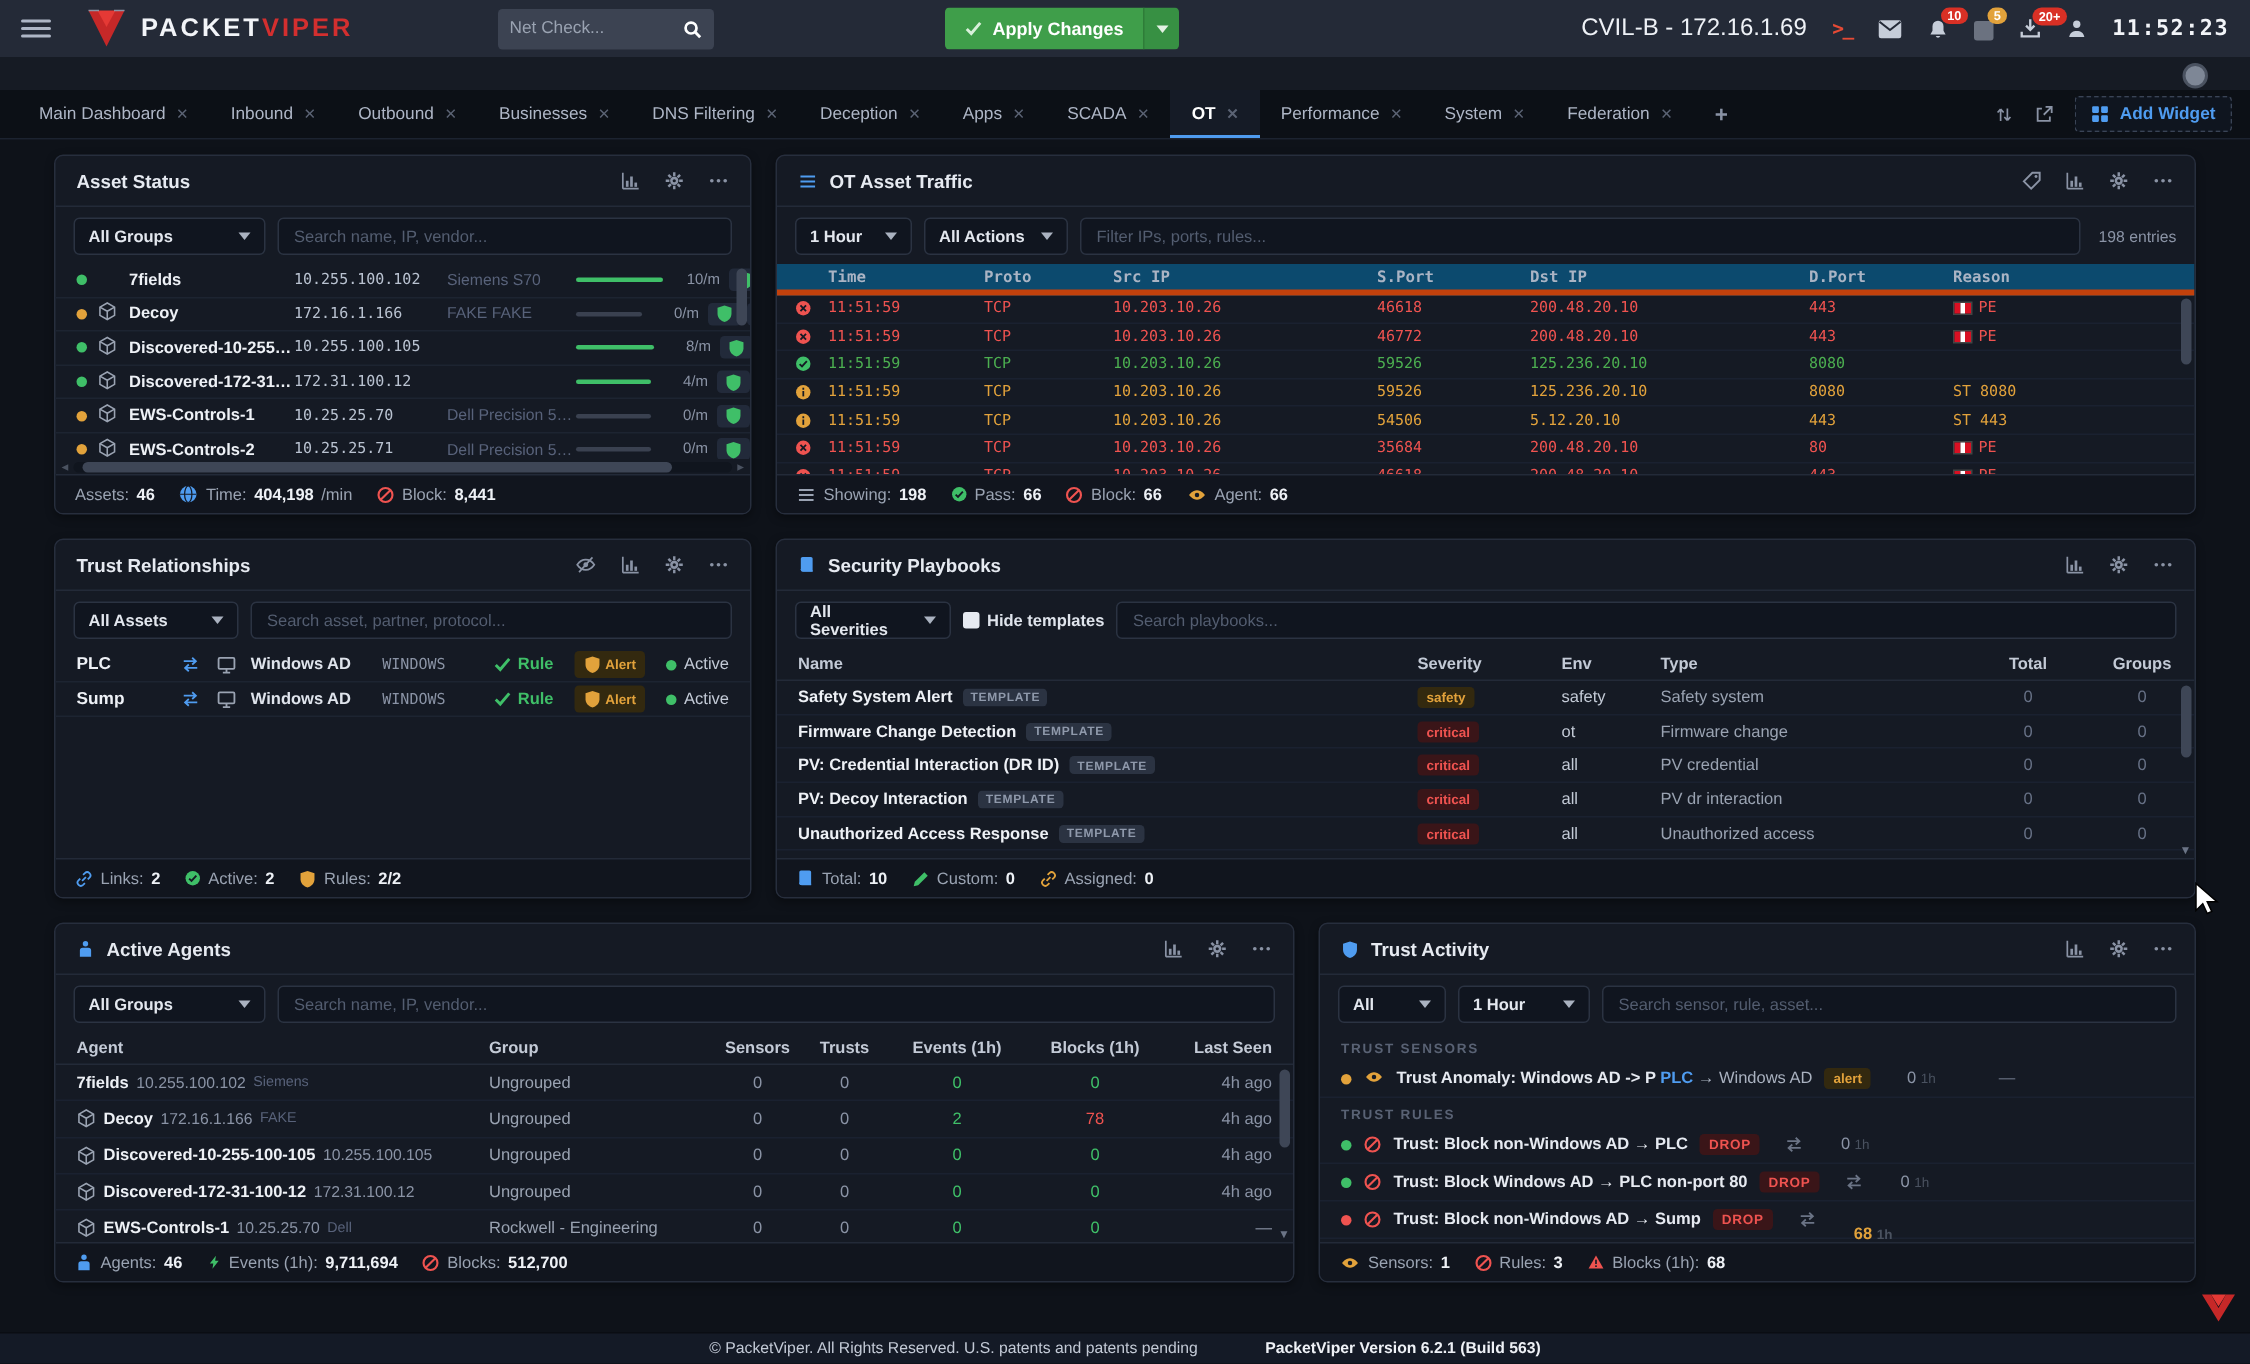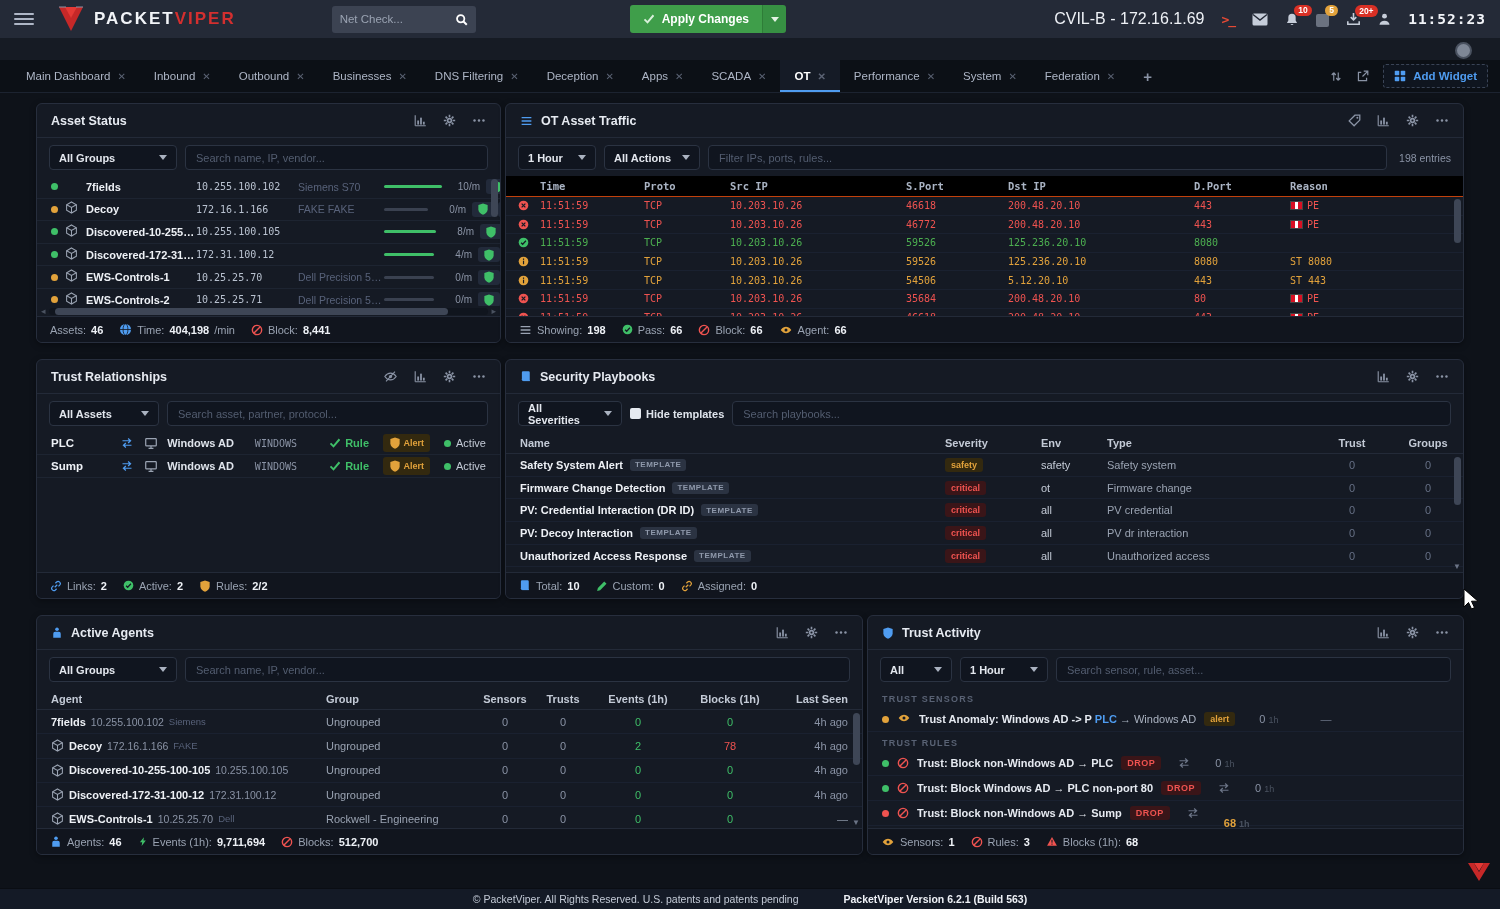--- a/index.html
+++ b/index.html
@@ -39,21 +39,21 @@
 .tab { display:flex; align-items:center; gap:7px; padding:12px 14px; font-size:11.5px; color:#aeb6c6; cursor:pointer; position:relative;text-align:center; }
 .tab .x { color:#5b6374; font-size:10px; }
 .tab.active { color:#fff; font-weight:bold; background:#151b26; }
 .tab.active::after { content:""; position:absolute; left:0; right:0; bottom:0; height:2px; background:#4f9cf0; }
 .tab.plus { color:#8a93a5; font-size:15px; font-weight:bold; }
 .tabbar-right { margin-left:auto; display:flex; align-items:center; gap:14px; }
 .tbic { color:#8a93a5; cursor:pointer; }
 .addwidget { display:flex; align-items:center; gap:7px; background:#0f151f; color:#4f9cf0; border:1px dashed #3a4456; border-radius:3px; height:24px; padding:0 10px; font-size:11.5px; font-weight:bold; cursor:pointer; font-family:inherit; }
 
 .content { padding:10px 36px 0; display:flex; flex-direction:column; gap:16px; }
-.crow { display:flex; gap:4px; }
+.crow { display:flex; gap:16px; }
 .widget { background:#151a24; border:1px solid #272e3d; border-radius:6px; height:240px; display:flex; flex-direction:column; overflow:hidden; box-shadow:0 2px 6px rgba(0,0,0,.35); }
 .w-left { width:465px; flex:none; }
 .w-right { flex:1; }
 .w-agents { width:827px; flex:none; }
 .whead { height:34px; flex:none; display:flex; align-items:center; padding:0 14px; border-bottom:1px solid #232a38; }
 .whead h3 { font-size:12.5px; color:#e6eaf1; display:flex; align-items:center; gap:8px; }
 .whead .ticon { color:#4f9cf0; display:inline-flex; }
 .wacts { margin-left:auto; display:flex; align-items:center; gap:16px; color:#8a93a5; }
 .wacts .ic { cursor:pointer; }
 .wfilters { flex:none; display:flex; align-items:center; gap:8px; padding:7px 12px 6px; }
@@ -76,21 +76,21 @@
 .arow .nm { width:110px; font-weight:bold; font-size:11px; color:#eef1f6; white-space:nowrap; overflow:hidden; text-overflow:ellipsis; flex:none; margin-left:4px; }
 .arow .ip { width:102px; font-size:10px; color:#b9c2d0; flex:none; }
 .arow .vd { width:86px; font-size:10.5px; color:#58627a; white-space:nowrap; overflow:hidden; text-overflow:ellipsis; flex:none; }
 .spark { width:58px; height:3px; border-radius:2px; flex:none; }
 .arow .rate { width:34px; text-align:right; font-size:10px; color:#8a93a5; margin:0 6px 0 4px; flex:none; }
 .pill { background:#222a3a; border-radius:3px; height:15px; display:inline-flex; align-items:center; gap:3px; padding:0 5px; font-size:9px; font-weight:bold; color:#97a1b3; flex:none; }
 .pill .ic { display:inline-flex; }
 .pills { display:flex; gap:4px; align-items:center; }
 
 .tgrid { display:grid; grid-template-columns:34px 104px 86px 176px 102px 186px 96px 1fr; align-items:center; }
-.thead { height:21px; background:#000000; font-weight:bold; color:#aab4c4; font-size:10.5px; border-bottom:1px solid #c2410c; }
+.thead { height:21px; background:#0c4a6e; font-weight:bold; color:#aab4c4; font-size:10.5px; border-bottom:4px solid #c2410c; }
 .thead span { font-family:"DejaVu Sans Mono",monospace; }
 .trow { height:18.6px; border-bottom:1px solid #1a2130; font-size:10px; cursor:pointer; }
 .trow .st { display:flex; justify-content:center; }
 .trow.c-block { color:#ef5350; } .trow.c-pass { color:#4caf50; } .trow.c-sensor { color:#e2a23b; }
 .flagpe { display:inline-flex; width:13px; height:9px; margin-right:4px; border:1px solid #444; }
 .flagpe i { flex:1; background:#d91023; } .flagpe i.w { background:#fff; }
 .reason { display:flex; align-items:center; }
 
 .rrow { display:flex; align-items:center; height:23px; padding:0 14px; border-bottom:1px solid #1d2431; font-size:11px; cursor:pointer; }
 .rrow .as { width:72px; font-weight:bold; color:#eef1f6; font-size:11.5px; }
@@ -991,21 +991,21 @@
             <span style="width:11px;height:11px;background:#e6eaf1;border-radius:2px;display:inline-block"></span>
             <span>Hide templates</span>
           </label>
         <input class="finput" placeholder="Search playbooks..." style="">
       </div>
       <div class="pgrid phead" id="playbookHead">
           <span>Name</span>
           <span>Severity</span>
           <span>Env</span>
           <span>Type</span>
-          <span class="num">Trust</span>
+          <span class="num">Total</span>
           <span class="num">Groups</span>
         </div>
       <div class="wbody" id="playbookRows">
           <div class="pgrid prow">
             <span class="pn">Safety System Alert <span class="bdg tmpl">TEMPLATE</span></span>
             <span><span class="bdg sev-safety">safety</span></span>
             <span class="env">safety</span>
             <span class="typ">Safety system</span>
             <span class="num">0</span>
             <span class="num">0</span>

